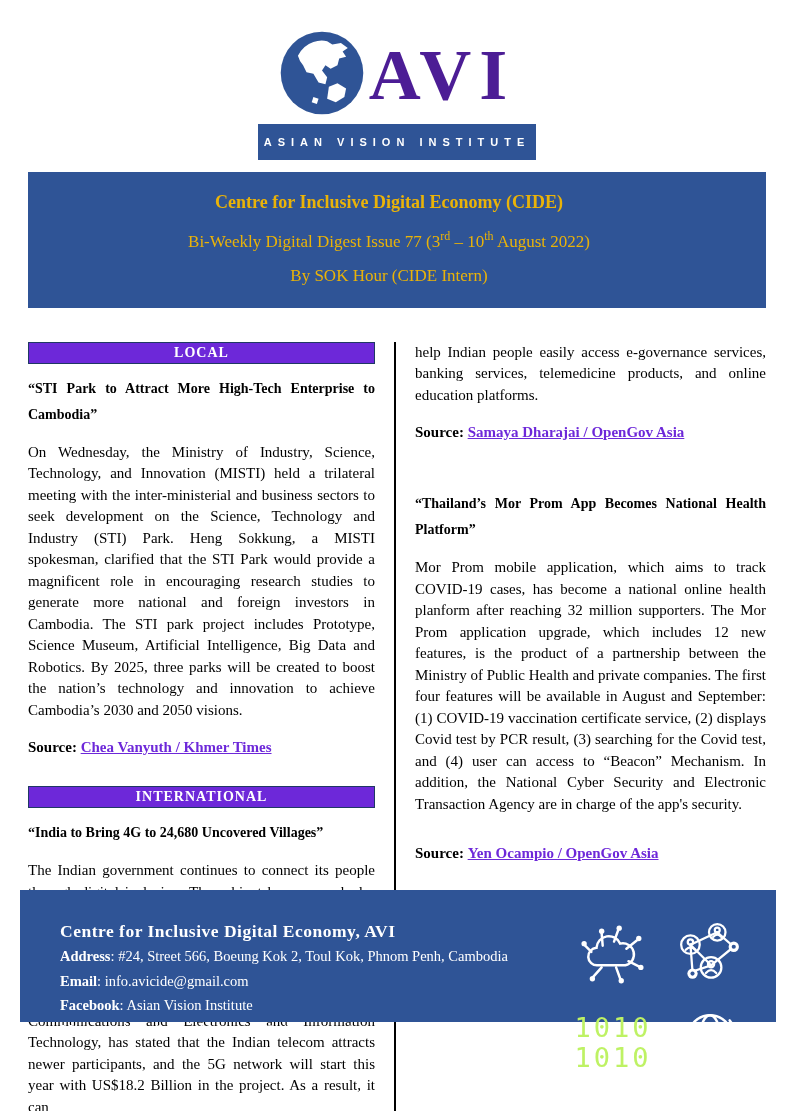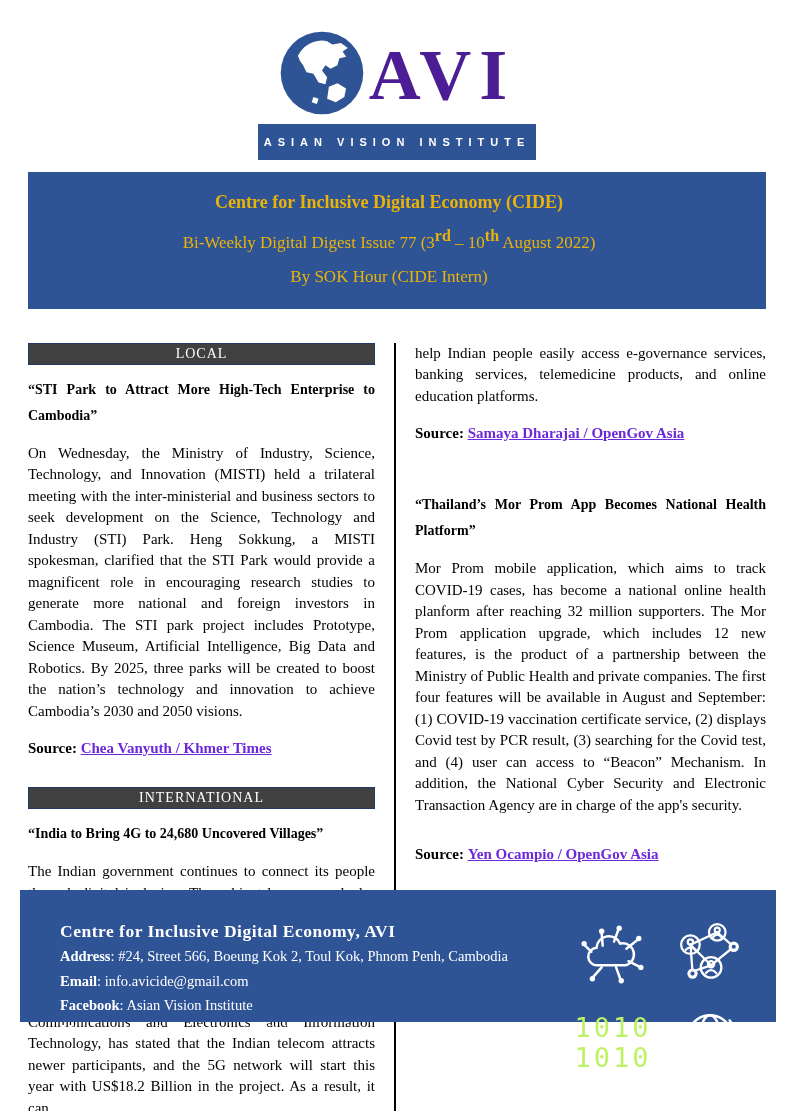--- a/index.html
+++ b/index.html
@@ -24,32 +24,32 @@
     white-space:nowrap;
   }
   
   .header-banner {
     margin:12px 28px 0 28px; background:#2F5496; color:#eab308;
     text-align:center; padding:13px 16px 15px 0;
   }
   .header-banner .h-title { font-size:18px; font-weight:700; line-height:34px; }
   .header-banner .h-sub   { font-size:17px; font-weight:400; line-height:34px; }
   .header-banner .h-by    { font-size:17px; font-weight:400; line-height:34px; }
-  .header-banner sup { font-size:16px; font-weight:700;margin-top:38px; }
+  .header-banner sup { font-size:12px; font-weight:400;margin-top:38px; }
   
   .columns {
     display:flex; margin:34px 28px 0 28px; min-height:594px;
     justify-content:space-between; align-items:stretch;
   }
   .col-left  { width:347px; }
   .col-right { width:351px; }
   .col-divider { width:2px; background:#000; }
   .section-bar {
-    background:#404040; border:1px solid #1F3864; color:#fff;
-    text-align:center; font-weight:400; font-size:14px;
+    background:#6d28d9; border:1px solid #1F3864; color:#fff;
+    text-align:center; font-weight:700; font-size:14px;
     padding:2px 0; letter-spacing:1px;
   }
   .article-title {
     font-weight:700; font-size:14px; line-height:26px;
     text-align:justify; margin:12px 0 0 0;
   }
   .article-body {
     font-size:15px; line-height:21.5px; text-align:justify; margin:14px 0 0 0;
   }
   .source-line { margin:18px 0 0 0; font-size:15px; }

